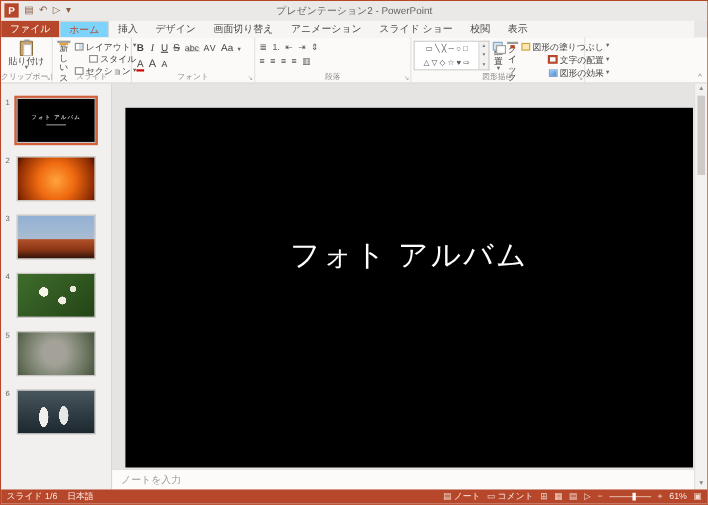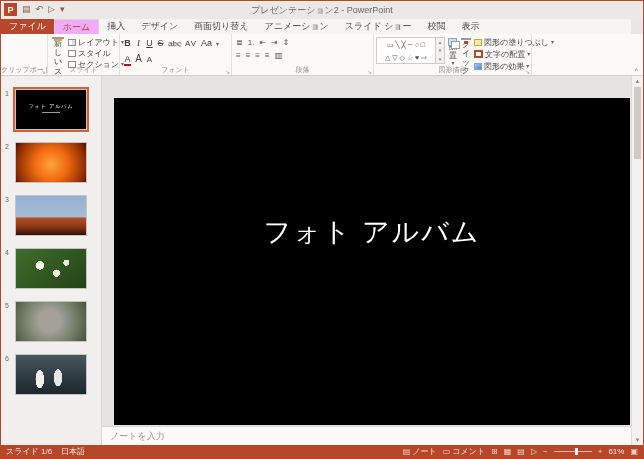--- a/index.html
+++ b/index.html
@@ -16,32 +16,32 @@
   .title-text{position:absolute;left:0;right:0;top:0;height:18px;line-height:18px;text-align:center;
         font-size:9px;color:#666;}
   .tb-right{position:absolute;right:4px;top:0;height:18px;display:flex;align-items:center;gap:9px;z-index:3;}
   .signin{font-size:9px;color:#444;}
   .winbtn{font-size:9px;color:#777;width:12px;text-align:center;}
 
   
   .tabs{position:absolute;top:18px;left:0;right:12px;height:15px;background:#f6f5f3;display:flex;font-size:9px;color:#4a4a4a;}
   .tab{padding:0 8px;line-height:15px;white-space:nowrap;}
   .tab.file{background:#b7472a;color:#fff;}
-  .tab.active{background:#f0abfc;color:#b7472a;border:1px solid #d8d6d4;border-bottom:none;line-height:14px;}
+  .tab.active{background:#7dd3fc;color:#b7472a;border:1px solid #d8d6d4;border-bottom:none;line-height:14px;}
 
   
   .ribbon{position:absolute;top:33px;left:0;right:0;height:42px;background:#fbfaf8;
           border-bottom:1px solid #d2cfcc;display:flex;}
   .group{position:relative;height:100%;border-right:1px solid #e3e1de;padding:2px 2px 9px;flex:none;}
   .glabel{position:absolute;bottom:0;left:0;right:0;text-align:center;font-size:7px;color:#8c8c8c;white-space:nowrap;overflow:hidden;}
   .launcher{position:absolute;right:1px;bottom:0;font-size:6px;color:#999;}
   .bigbtn{display:flex;flex-direction:column;align-items:center;font-size:8px;color:#3d3d3d;
           padding:1px 2px;text-align:center;line-height:1.15;}
   .dd{font-size:6px;color:#666;line-height:5px;}
-  .sb{display:flex;align-items:center;gap:2px;font-size:8px;color:#3f3f3f;white-space:nowrap;height:10px;margin:1px 0;}
+  .sb{display:flex;align-items:center;gap:2px;font-size:8px;color:#3f3f3f;white-space:nowrap;height:10px;margin:1px 0;justify-content:flex-end;}
   .g-clip{width:47px;}  .g-slides{width:72px;display:flex;gap:2px;}
   .g-font{width:112px;} .g-para{width:142px;display:flex;gap:4px;}
   .g-draw{width:158px;display:flex;gap:3px;} .g-edit{width:52px;}
 
   .ic-paste{position:relative;width:12px;height:14px;background:#caa46a;border:1px solid #8a6f3e;border-radius:1px;}
   .ic-paste::before{content:"";position:absolute;left:2px;top:2px;width:6px;height:9px;background:#fff;border:1px solid #bbb;}
   .ic-paste::after{content:"";position:absolute;left:3px;top:-2px;width:5px;height:2px;background:#9a9a9a;}
   .ic-newslide{width:12px;height:13px;background:#fff;border:1px solid#9a9a9a;position:relative;}
   .ic-newslide::after{content:"";position:absolute;left:1px;top:1px;width:8px;height:2px;background:#e8a33d;}
   .chip{width:8px;height:7px;border:1px solid #8a8a8a;background:#fff;flex:none;}
@@ -147,20 +147,25 @@
     <div class="tab">画面切り替え</div>
     <div class="tab">アニメーション</div>
     <div class="tab">スライド ショー</div>
     <div class="tab">校閲</div>
     <div class="tab">表示</div>
   </div>
 
   <div class="ribbon">
 
     <div class="group g-clip">
+      <div class="bigbtn">
+        <span class="ic-paste"></span>
+        <span>貼り付け</span>
+        <span class="dd">▾</span>
+      </div>
       <span class="glabel">クリップボード</span>
       <span class="launcher">↘</span>
     </div>
 
     <div class="group g-slides">
       <div class="bigbtn" style="width:32px;">
         <span class="ic-newslide"></span>
         <span>新しいスライド</span>
         <span class="dd">▾</span>
       </div>

